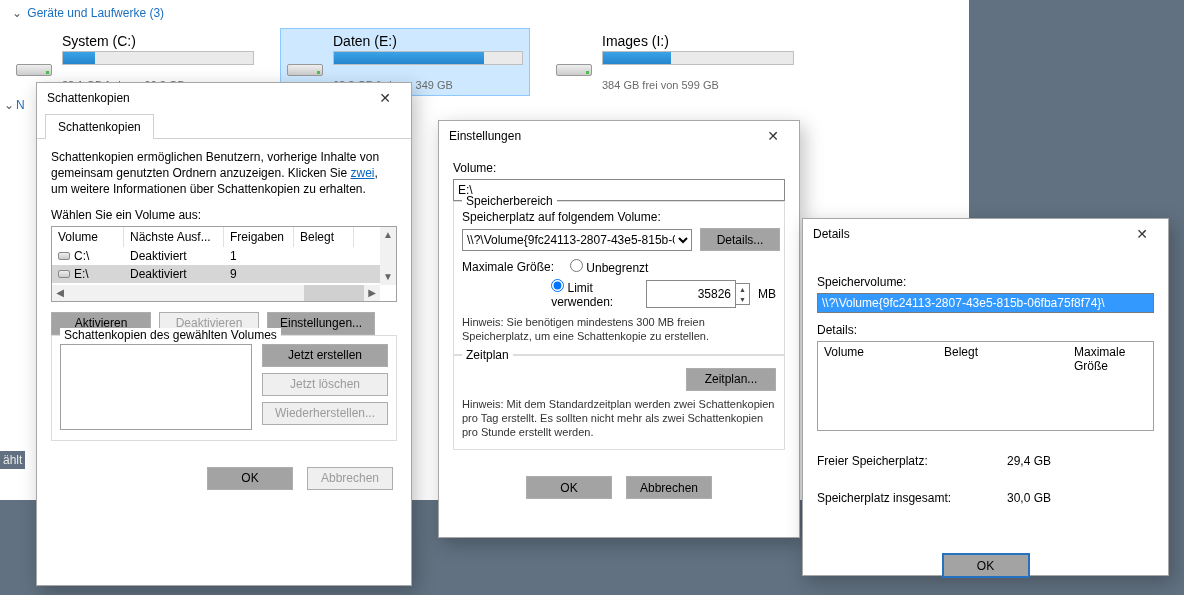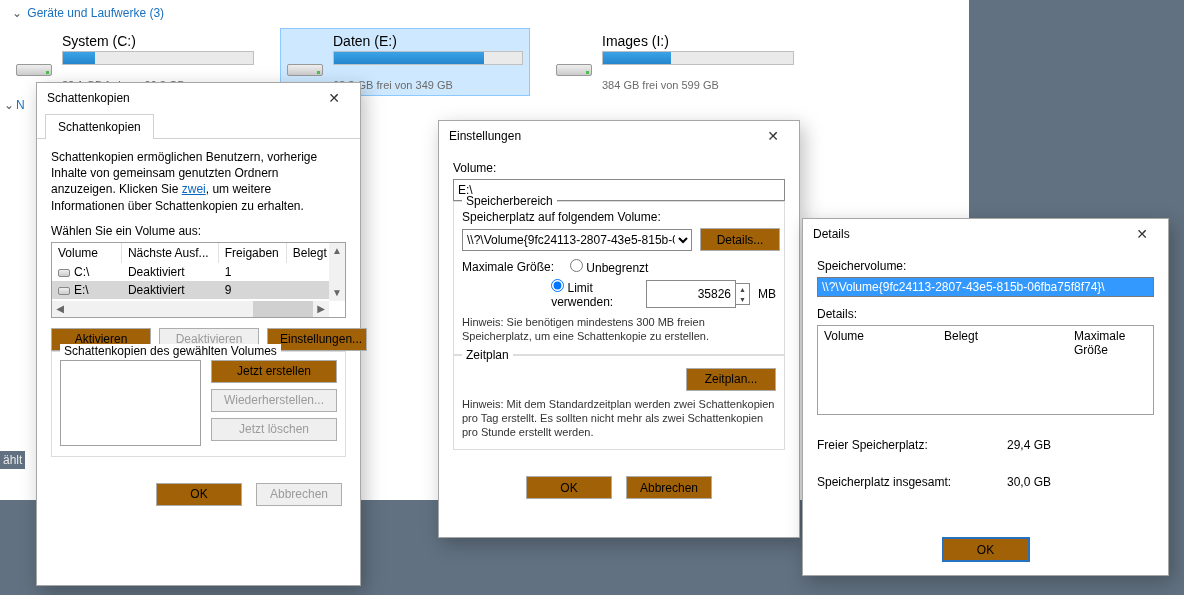--- a/index.html
+++ b/index.html
@@ -71,21 +71,21 @@
   .lb-row.sel { background:#d6d6d6; }
   .vsb { position:absolute; right:0; top:0; bottom:16px; width:16px; background:#f1f1f1; display:flex; flex-direction:column; align-items:center;}
   .vsb .arr{height:16px;width:16px;display:flex;align-items:center;justify-content:center;color:#666;font-size:10px;}
   .hsb { position:absolute; left:0; right:16px; bottom:0; height:16px; background:#f1f1f1; display:flex;}
   .hsb .arr{width:16px;height:16px;display:flex;align-items:center;justify-content:center;color:#666;font-size:10px;}
   .hsb .thm{background:#d0d0d0; width:60px; height:100%; position:absolute; right:16px;}
   .disk-glyph { display:inline-block; width:12px; height:8px; margin-right:4px; border:1px solid #888; border-radius:2px; background:linear-gradient(#eee,#ccc); vertical-align:middle;}
   .btnrow { display:flex; gap:8px; margin-top:10px;}
   button.win {
     min-width: 100px; height:23px; padding:0 12px;
-    background:#a16207; border:1px solid #adadad; font: inherit;
+    background:#a3a3a3; border:1px solid #adadad; font: inherit;
   }
   button.win:disabled { color:#9b9b9b; background:#efefef; }
   button.win.default { border:1px solid #2771c1; outline:1px solid #2771c1;}
   .group {
     border:1px solid #dcdcdc; margin-top:0; padding: 8px 8px 10px 8px;
     position:relative;
   }
   .group > legend { position:absolute; top:-8px; left:8px; background:#fff; padding:0 4px; font-size:12px;}
   .snap-area { display:flex; gap:10px; }
   .snap-list { border:1px solid #a0a0a0; width:230px; height:86px; background:#fff; }
@@ -175,21 +175,21 @@
       </div>
     </div>
   </div>
 </div>
 <div class="left-stub">
   <span class="chev">⌄</span>
   <span>N</span>
 </div>
 <div class="selected-count">ählt</div>
 
-<div class="dialog" style="left:36px; top:82px; width:325px; height:504px;">
+<div class="dialog" style="left:36px; top:82px; width:376px; height:504px;">
   <div class="titlebar">
     <span>Schattenkopien</span>
     <div class="close-x">✕</div>
   </div>
   <div class="tabstrip">
     <div class="tab">Schattenkopien</div>
   </div>
   <div class="content">
     <p class="intro">
       <span>Schattenkopien ermöglichen Benutzern, vorherige Inhalte von gemeinsam genutzten Ordnern anzuzeigen. Klicken Sie </span><a href="#">zwei</a><span>, um weitere Informationen über Schattenkopien zu erhalten.</span>
@@ -235,22 +235,22 @@
       <button class="win">Aktivieren</button>
       <button class="win" disabled="">Deaktivieren</button>
       <button class="win">Einstellungen...</button>
     </div>
     <div class="group">
       <legend>Schattenkopien des gewählten Volumes</legend>
       <div class="snap-area">
         <div class="snap-list"></div>
         <div class="snap-btns">
           <button class="win">Jetzt erstellen</button>
+          <button class="win" disabled="">Jetzt löschen</button>
           <button class="win" disabled="">Wiederherstellen...</button>
-          <button class="win" disabled="">Jetzt löschen</button>
         </div>
       </div>
     </div>
   </div>
   <div class="footer" style="justify-content:flex-end; padding-right:18px;">
     <button class="win" style="min-width:86px">OK</button>
     <button class="win" disabled="" style="min-width:86px">Abbrechen</button>
   </div>
 </div>
 
@@ -302,21 +302,21 @@
     <button class="win" style="min-width:86px">Abbrechen</button>
   </div>
 </div>
 
 <div class="dialog" style="left:802px; top:218px; width:367px; height:358px;">
   <div class="titlebar">
     <span>Details</span>
     <div class="close-x">✕</div>
   </div>
   <div class="content">
-    <div class="label" style="margin-top:0">Speichervolume:</div>
+    <div class="label" style="margin-top:16px">Speichervolume:</div>
     <div class="sel-text">\\?\Volume{9fc24113-2807-43e5-815b-06fba75f8f74}\</div>
     <div class="label">Details:</div>
     <div class="details-box">
       <div class="dh">
         <div class="d1">Volume</div>
         <div class="d2">Belegt</div>
         <div class="d3">Maximale Größe</div>
       </div>
     </div>
     <div class="kv">

